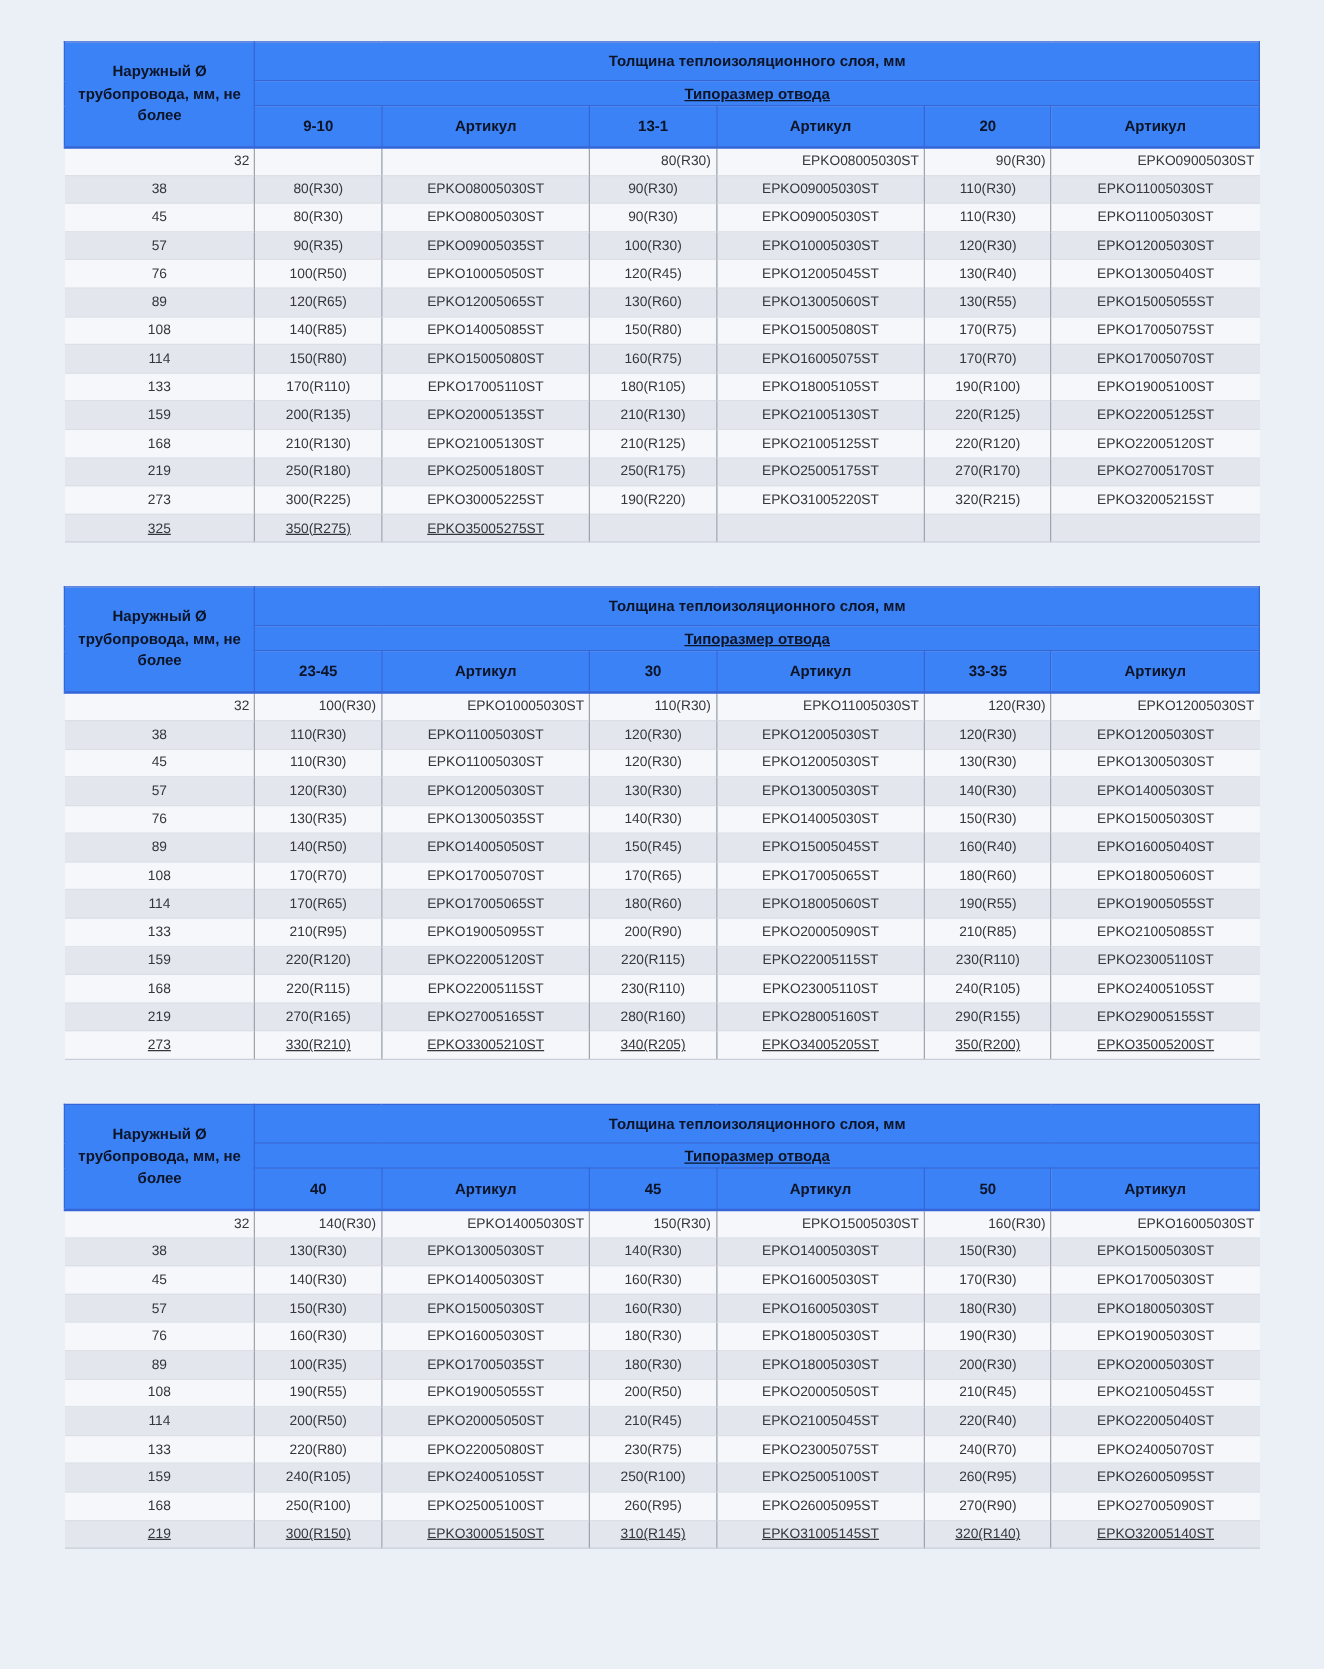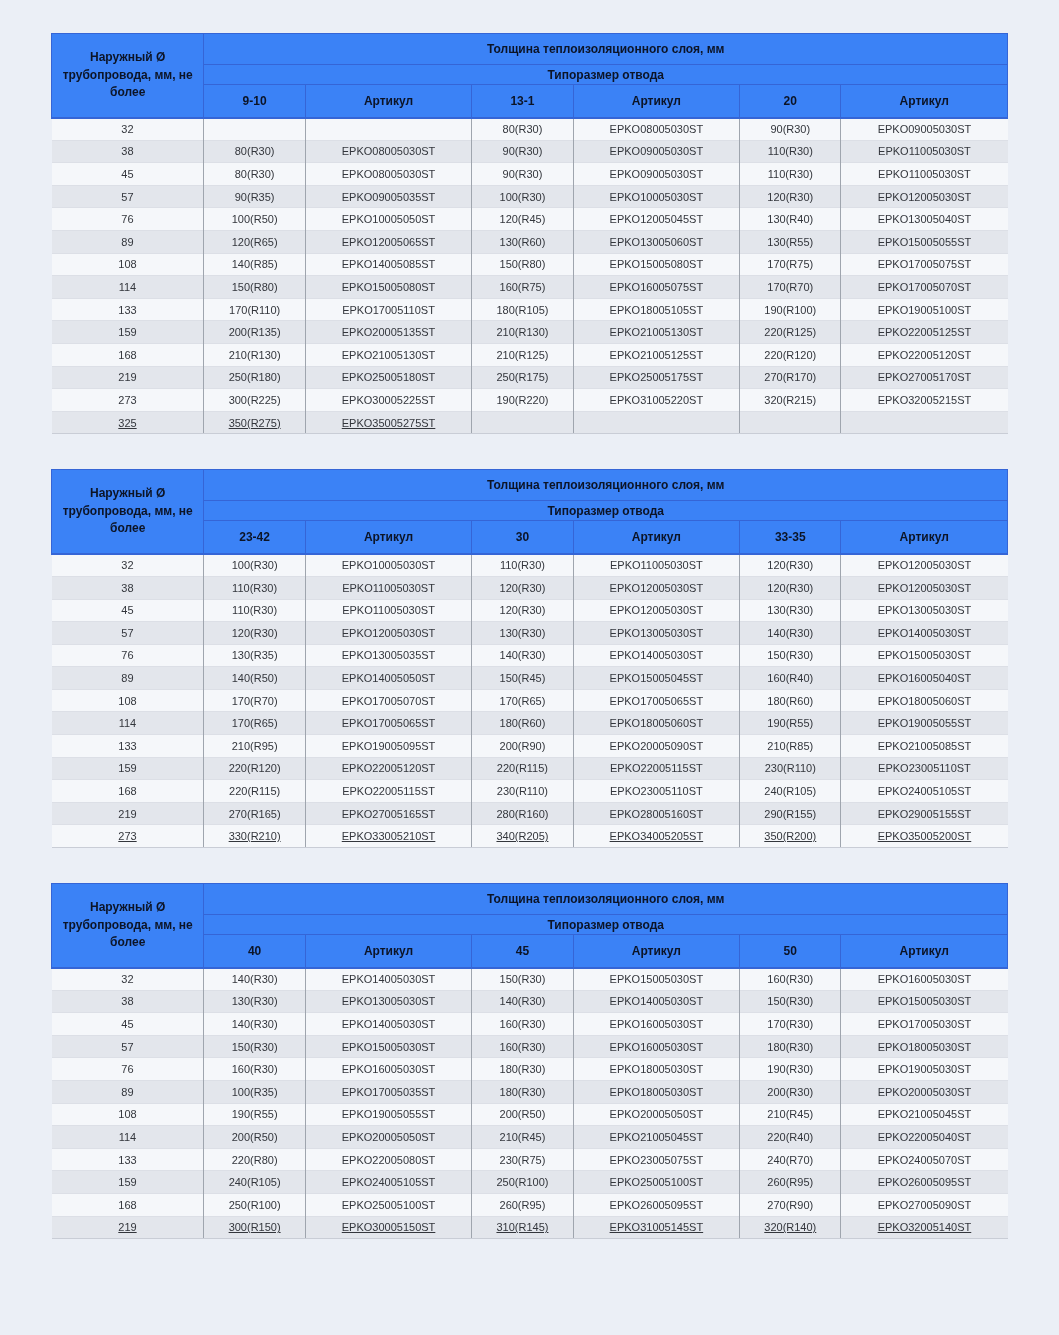--- a/index.html
+++ b/index.html
@@ -27,21 +27,21 @@
     background: #3b82f6;
     border: 1px solid #3565d6;
     color: #0c1426;
     font-size: 12px;
     font-weight: bold;
     text-align: center;
     vertical-align: middle;
     padding: 2px 6px;
   }
   thead tr.h1 th { height: 31px; }
-  thead tr.h2 th { height: 20px; }
+  thead tr.h2 th { height: 20px; text-decoration: underline; }
   thead tr.h3 th { height: 33px; text-align: center; }
   thead th.rowhdr { width: 152px; line-height: 1.45; }
   thead tr.h3 th:last-child, thead th.span6 { border-right: 1px solid #3565d6; }
   thead { border-bottom: 2px solid #3565d6; }
 
   
   tbody td {
     font-size: 11px;
     color: #33363c;
     text-align: center;
@@ -49,21 +49,21 @@
     height: 22.6px;
     padding: 1px 4px;
     border-left: 1px solid #9fa5ae;
     border-right: 1px solid #9fa5ae;
     border-top: 1px solid #dcdfe6;
     overflow: hidden;
     white-space: nowrap;
   }
   tbody td:first-child { border-left: none; }
   tbody td:last-child { border-right: none; }
-  tbody tr:first-child td { border-top: none; }
+  tbody tr:first-child td { border-top: none; text-align: right; }
   tbody tr:nth-child(odd)  td { background: #f5f7fa; }
   tbody tr:nth-child(even) td { background: #e3e6ec; }
   tbody tr:last-child td { border-bottom: 1px solid #c9cdd6; text-decoration: underline; }
 
   col.c-diam { width: 152px; }
   col.c-val  { width: 101px; }
   col.c-art  { width: 166px; }
 </style>
 </head>
 <body>
@@ -239,21 +239,21 @@
     </colgroup>
     <thead>
       <tr class="h1">
         <th class="rowhdr" rowspan="3">Наружный Ø трубопровода, мм, не более</th>
         <th class="span6" colspan="6">Толщина теплоизоляционного слоя, мм</th>
       </tr>
       <tr class="h2">
         <th class="span6" colspan="6">Типоразмер отвода</th>
       </tr>
       <tr class="h3">
-        <th>23-42</th>
+        <th>23-45</th>
         <th>Артикул</th>
         <th>30</th>
         <th>Артикул</th>
         <th>33-35</th>
         <th>Артикул</th>
       </tr>
     </thead>
     <tbody>
         <tr>
           <td>32</td>

